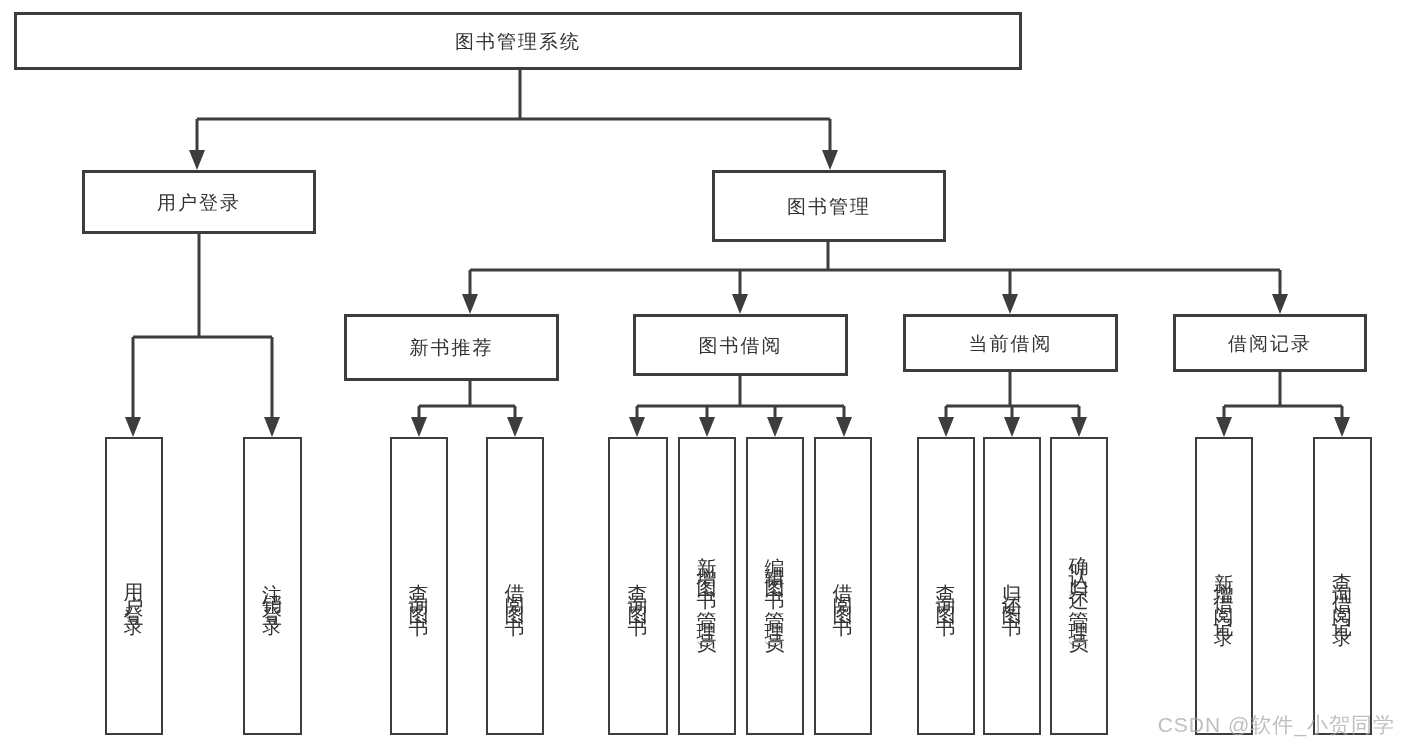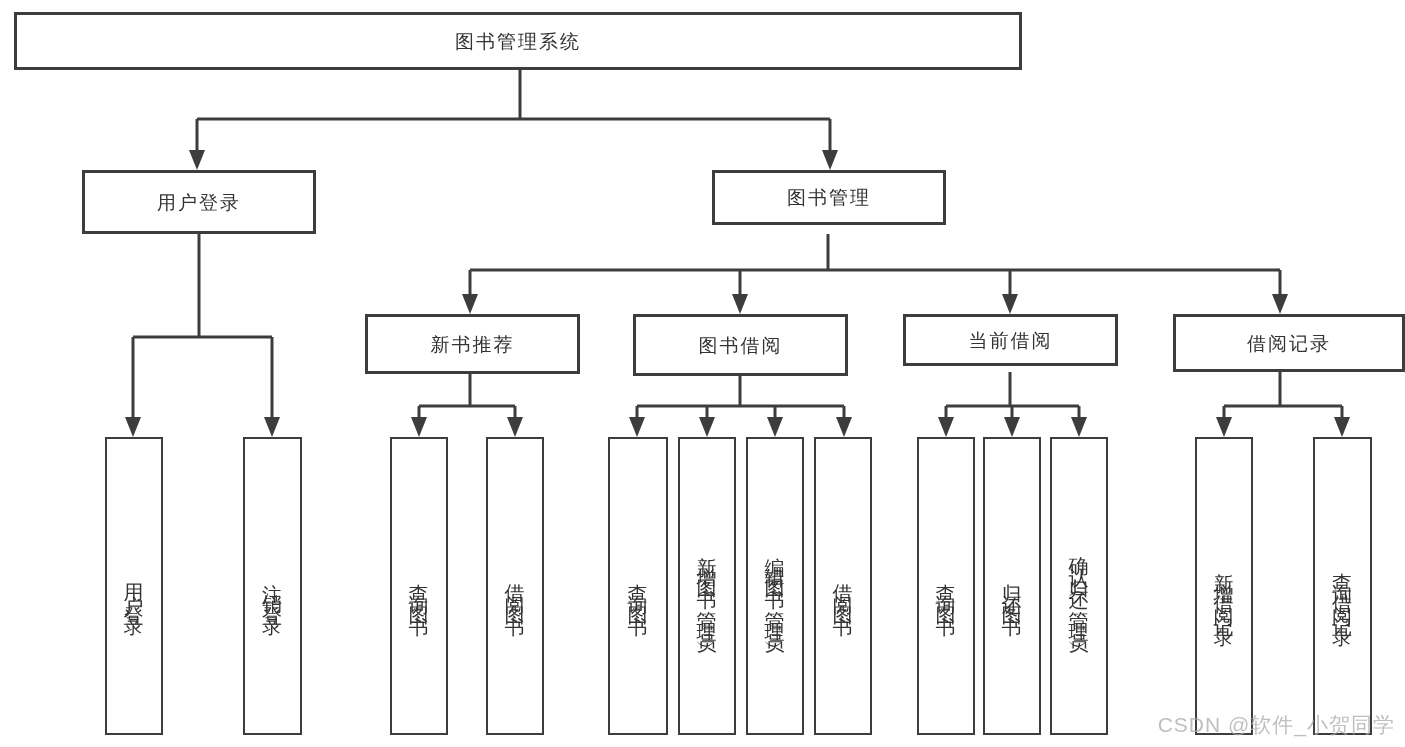--- a/index.html
+++ b/index.html
@@ -127,26 +127,26 @@
       <polygon points="1004,417 1020,417 1012,437"></polygon>
       <polygon points="1071,417 1087,417 1079,437"></polygon>
       <polygon points="1216,417 1232,417 1224,437"></polygon>
       <polygon points="1334,417 1350,417 1342,437"></polygon>
     </g>
   </svg>
 
   <div class="node h" style="left:14px; top:12px; width:1008px; height:58px">图书管理系统</div>
 
   <div class="node h" style="left:82px; top:170px; width:234px; height:64px">用户登录</div>
-  <div class="node h" style="left:712px; top:170px; width:234px; height:55px">图书管理</div>
+  <div class="node h" style="left:712px; top:170px; width:234px; height:72px">图书管理</div>
 
-  <div class="node h" style="left:365px; top:314px; width:215px; height:60px">新书推荐</div>
+  <div class="node h" style="left:344px; top:314px; width:215px; height:67px">新书推荐</div>
   <div class="node h" style="left:633px; top:314px; width:215px; height:62px">图书借阅</div>
-  <div class="node h" style="left:903px; top:314px; width:215px; height:52px">当前借阅</div>
-  <div class="node h" style="left:1173px; top:314px; width:232px; height:58px">借阅记录</div>
+  <div class="node h" style="left:903px; top:314px; width:215px; height:58px">当前借阅</div>
+  <div class="node h" style="left:1173px; top:314px; width:194px; height:58px">借阅记录</div>
 
   <div class="node v" style="left:105px; top:437px; width:58px; height:298px">用户登录</div>
   <div class="node v" style="left:243px; top:437px; width:59px; height:298px">注销登录</div>
 
   <div class="node v" style="left:390px; top:437px; width:58px; height:298px">查询图书</div>
   <div class="node v" style="left:486px; top:437px; width:58px; height:298px">借阅图书</div>
 
   <div class="node v" style="left:608px; top:437px; width:60px; height:298px">查询图书</div>
   <div class="node v" style="left:678px; top:437px; width:58px; height:298px">新增图书（管理员）</div>
   <div class="node v" style="left:746px; top:437px; width:58px; height:298px">编辑图书（管理员）</div>

